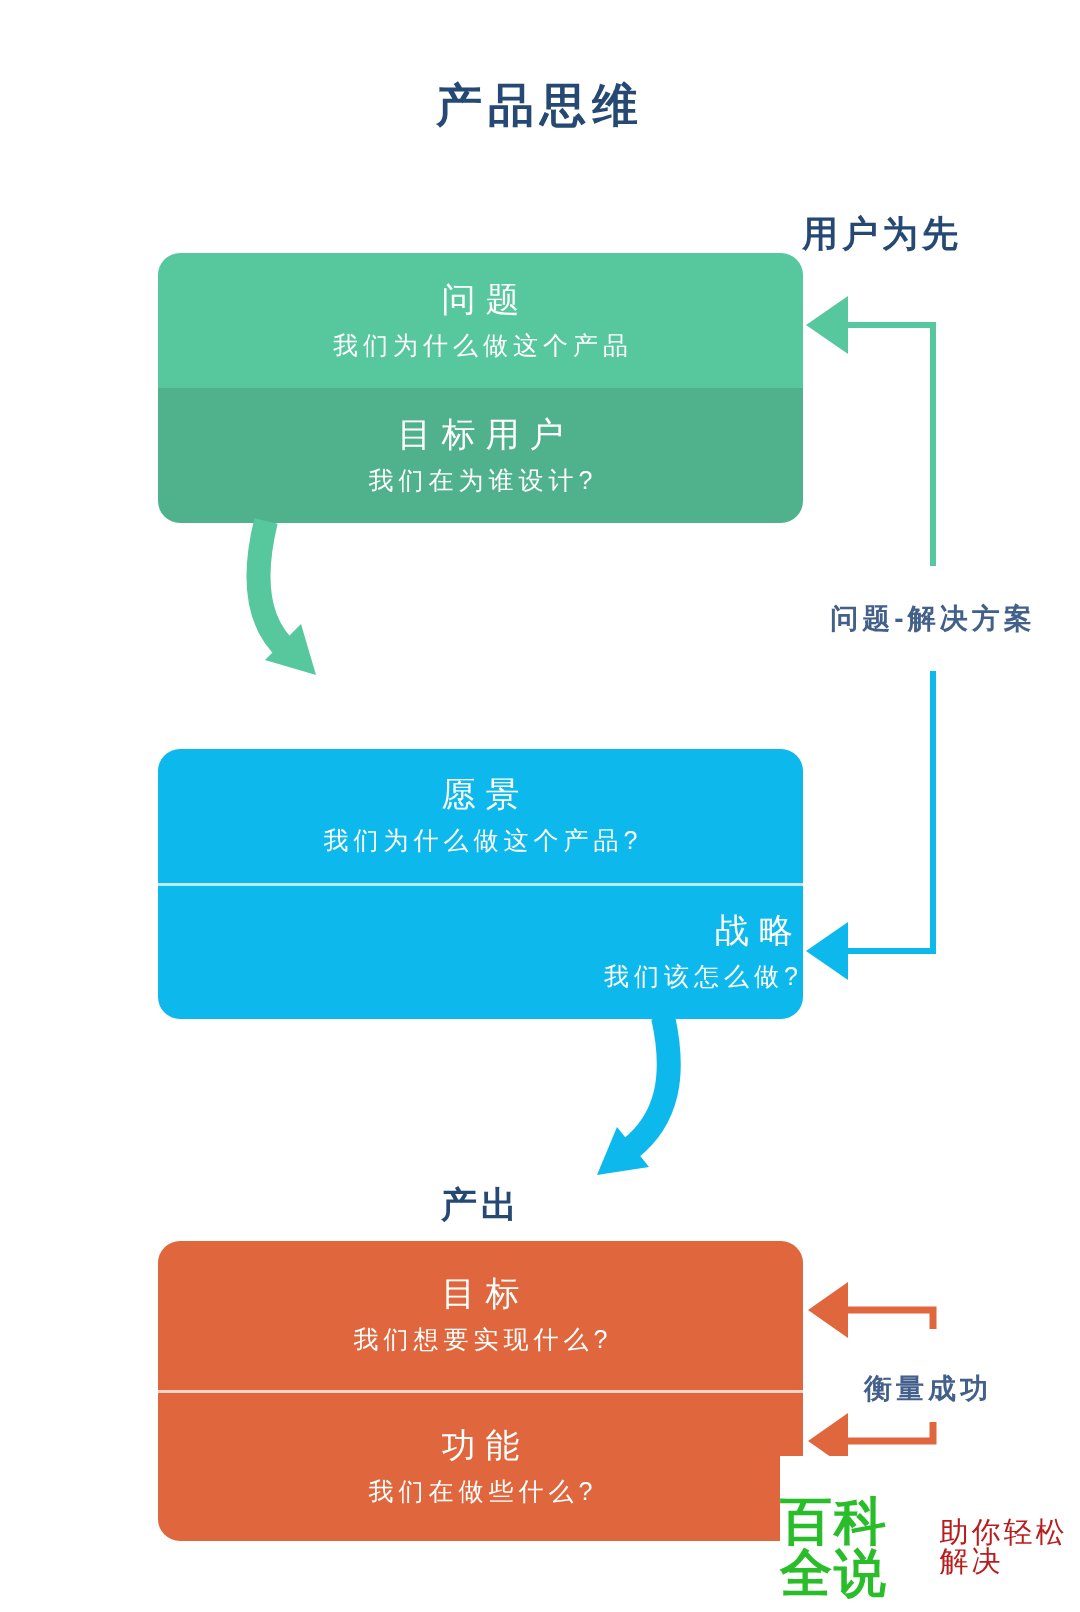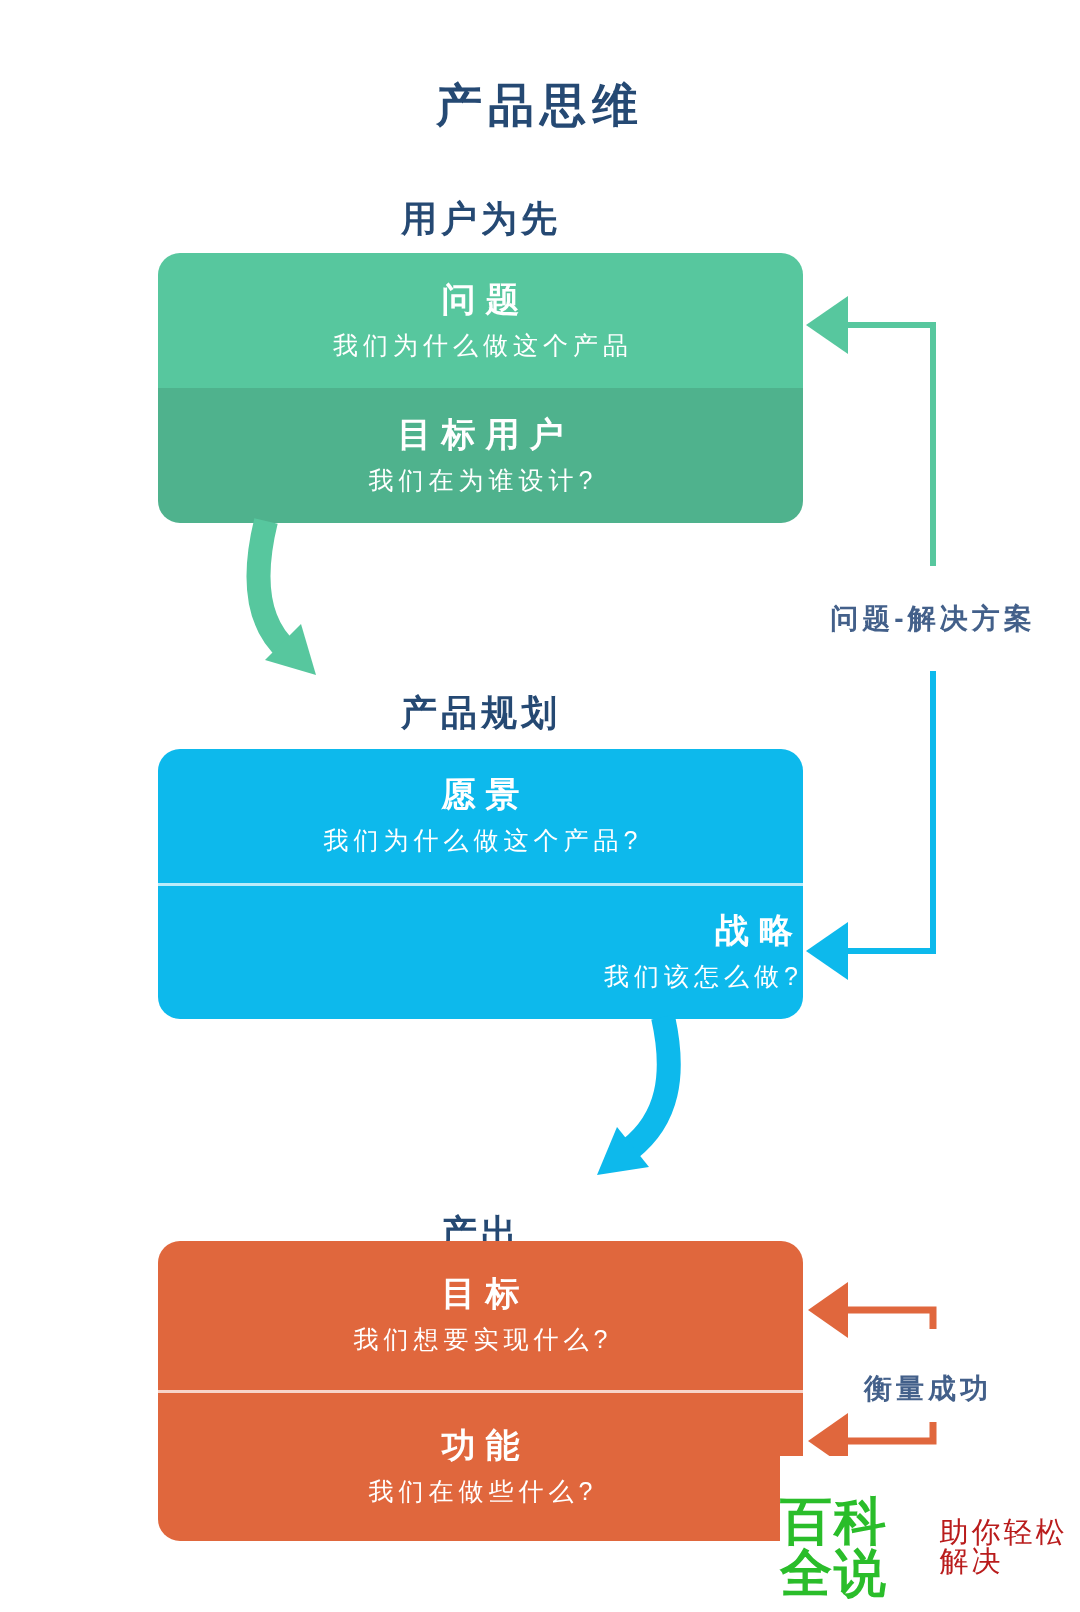--- a/index.html
+++ b/index.html
@@ -19,23 +19,23 @@
     font-size: 46px; font-weight: bold;
     letter-spacing: 6px;
   }
   .section-heading {
     position: absolute;
     left: 0; width: 962px; 
     text-align: center;
     font-size: 36px; font-weight: bold;
     letter-spacing: 4px;
   }
-  .heading-users  { top: 192px; }
+  .heading-users  { top: 207px; text-align: right; }
   .heading-plan   { top: 686px; }
-  .heading-output { top: 1206px; text-decoration: underline; }
+  .heading-output { top: 1178px; }
 
   .flow-box {
     position: absolute;
     left: 158px; width: 645px; height: 270px;
     border-radius: 22px;
     overflow: hidden;
     display: flex; flex-direction: column;
   }
   .box-users  { top: 250px; }
   .box-plan   { top: 746px; }
@@ -43,21 +43,21 @@
 
   .box-half {
     flex: 1 1 0;
     display: flex; flex-direction: column;
     align-items: center; justify-content: center;
     gap: 14px;
   }
   .divided .box-half + .box-half { border-top: 3px solid rgba(255,255,255,0.72); }
 
   .row-title {
-    color: #ffffff; font-size: 34px; font-weight: bold;
+    color: #ffffff; font-size: 34px; font-weight: normal;
     letter-spacing: 10px; text-indent: 10px; line-height: 1;
   }
   .row-subtitle {
     color: #ffffff; font-size: 25px;
     letter-spacing: 5px; text-indent: 5px; line-height: 1.2;
   }
 
   .connector-layer {
     position: absolute; top: 0; left: 0;
     width: 1080px; height: 1612px;
@@ -105,21 +105,20 @@
     <div class="box-half" style="background-color: rgb(87, 199, 158);">
       <div class="row-title">问题</div>
       <div class="row-subtitle">我们为什么做这个产品</div>
     </div>
     <div class="box-half" style="background-color: rgb(79, 178, 141);">
       <div class="row-title">目标用户</div>
       <div class="row-subtitle">我们在为谁设计?</div>
     </div>
   </div>
 
-  <div class="section-heading heading-plan" style="color: rgb(37, 73, 115);">产品规划</div>
 
   <div class="flow-box box-plan divided">
     <div class="box-half" style="background-color: rgb(13, 185, 236); text-align: center;">
       <div class="row-title">愿景</div>
       <div class="row-subtitle">我们为什么做这个产品?</div>
     </div>
     <div class="box-half" style="background-color: rgb(13, 185, 236); align-items: flex-end;">
       <div class="row-title">战略</div>
       <div class="row-subtitle">我们该怎么做?</div>
     </div>

